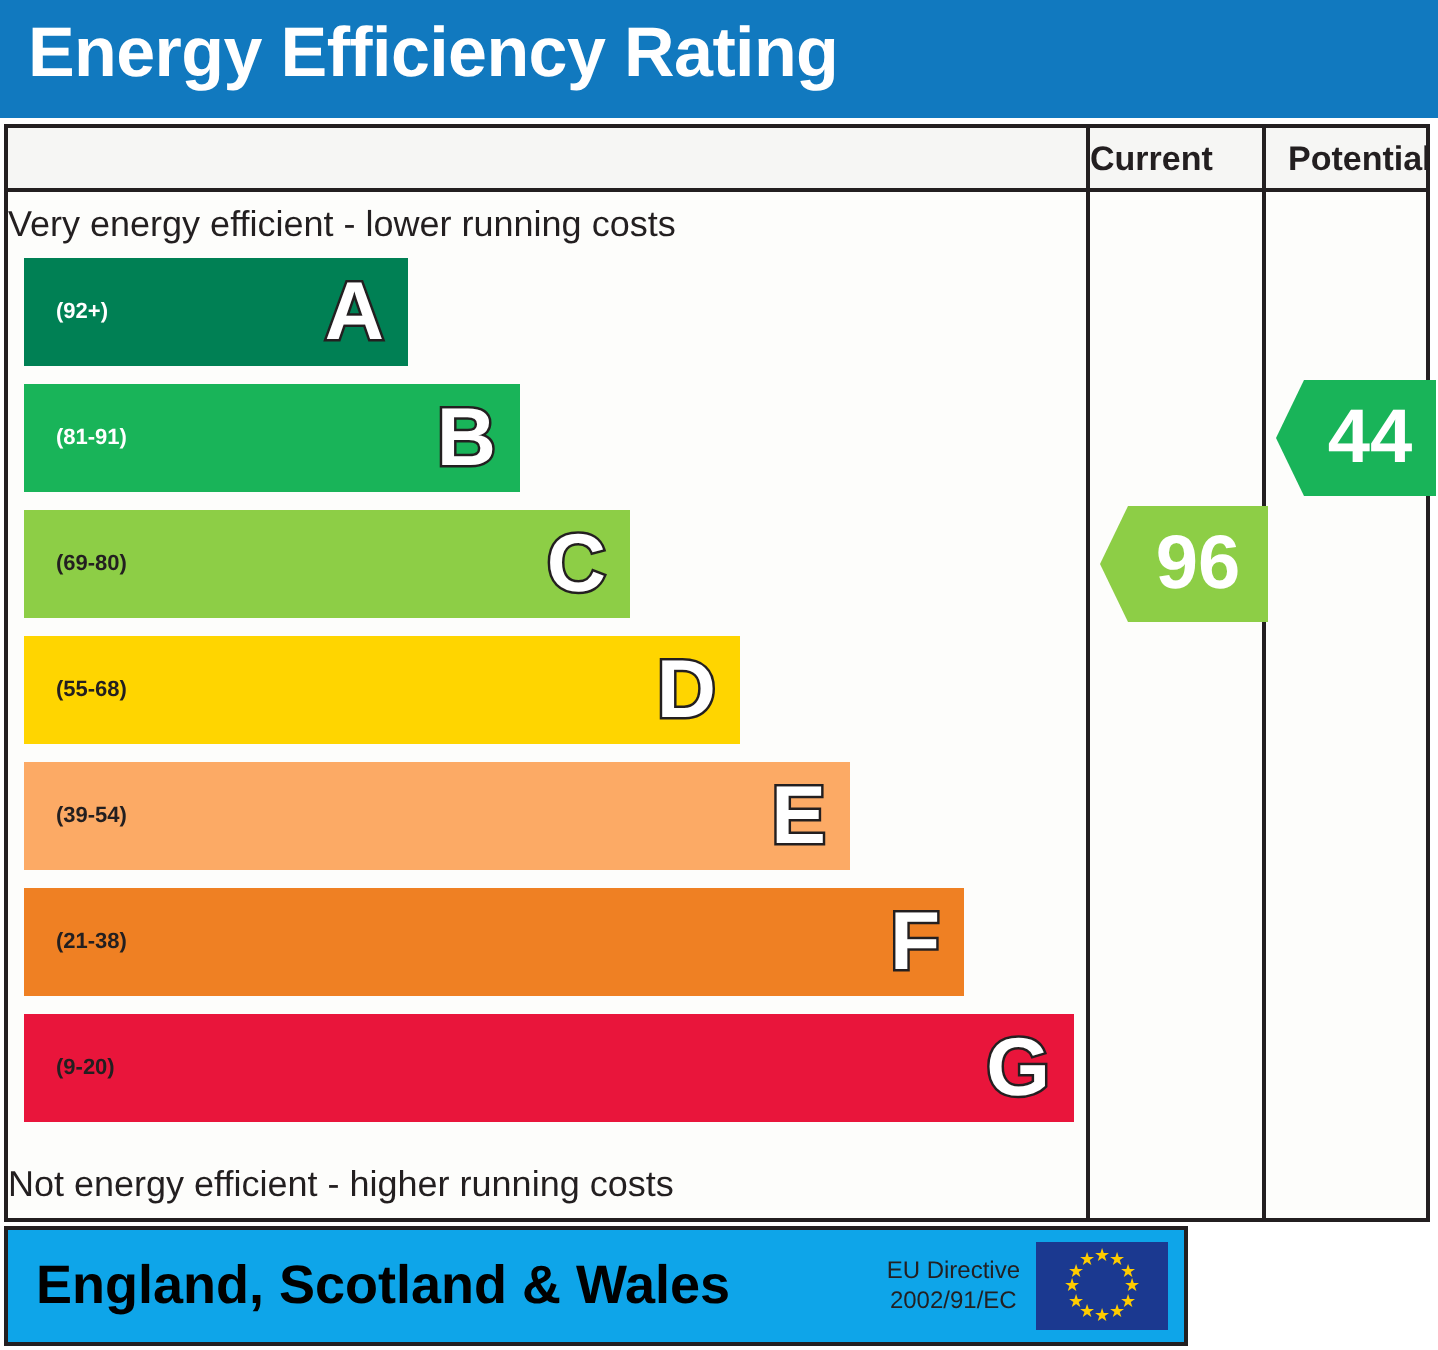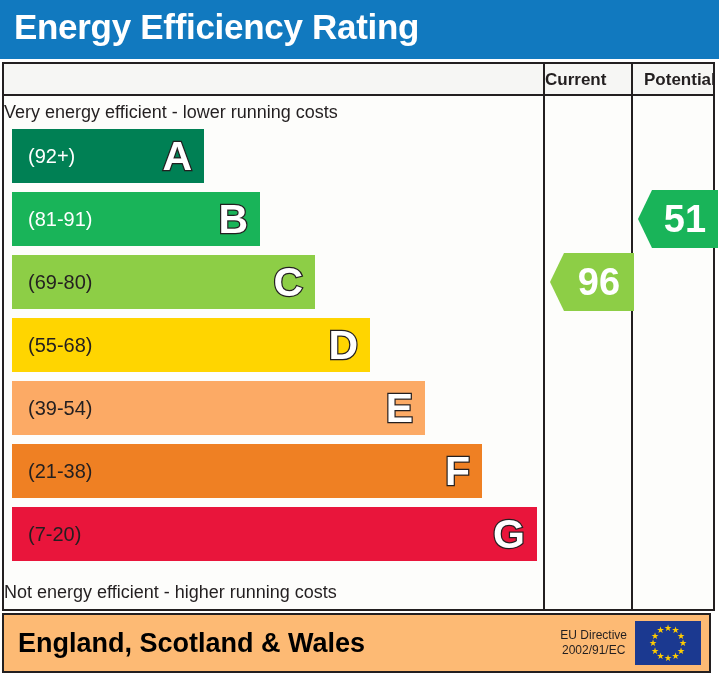--- a/index.html
+++ b/index.html
@@ -110,22 +110,22 @@
   .band {
     position: absolute;
     left: 8px;
     height: 54px;
   }
   .band .range {
     position: absolute;
     left: 16px;
     top: 50%;
     transform: translateY(-50%);
-    font-size: 20px;
-    font-weight: normal;
+    font-size: 11px;
+    font-weight: bold;
     white-space: nowrap;
   }
   .band .letter {
     position: absolute;
     right: 12px;
     top: 50%;
     transform: translateY(-50%);
     font-size: 41px;
     font-weight: bold;
     line-height: 1;
@@ -153,25 +153,25 @@
     font-weight: bold;
     color: #ffffff;
     line-height: 1;
   }
 
   
   .footer {
     position: absolute;
     left: 2px;
     top: 613px;
-    width: 709px;
+    width: 592px;
     height: 60px;
     border: 2px solid #231f20;
     box-sizing: border-box;
-    background: #fdba74;
+    background: #0ea5e9;
   }
   .footer .region {
     position: absolute;
     left: 14px;
     top: 50%;
     transform: translateY(-50%);
     font-size: 27px;
     font-weight: bold;
     color: #000000;
     white-space: nowrap;
@@ -245,31 +245,31 @@
         </div>
         <div class="band light" style="top: 252px; width: 413px; background: rgb(252, 170, 101);">
           <span class="range">(39-54)</span>
           <span class="letter">E</span>
         </div>
         <div class="band light" style="top: 315px; width: 470px; background: rgb(239, 128, 35);">
           <span class="range">(21-38)</span>
           <span class="letter">F</span>
         </div>
         <div class="band light" style="top: 378px; width: 525px; background: rgb(233, 21, 59);">
-          <span class="range">(7-20)</span>
+          <span class="range">(9-20)</span>
           <span class="letter">G</span>
         </div>
       </div>
 
     <div id="arrows-container">
         <div class="arrow" style="left: 546px; width: 84px; top: 189px; background: rgb(141, 206, 70);">
           <span class="val">96</span>
         </div>
         <div class="arrow" style="left: 634px; width: 80px; top: 126px; background: rgb(25, 180, 89);">
-          <span class="val">51</span>
+          <span class="val">44</span>
         </div>
       </div>
   </div>
 
   <div class="footer">
     <div class="region">England, Scotland &amp; Wales</div>
     <div class="directive">
       <div>EU Directive</div>
       <div>2002/91/EC</div>
     </div>

